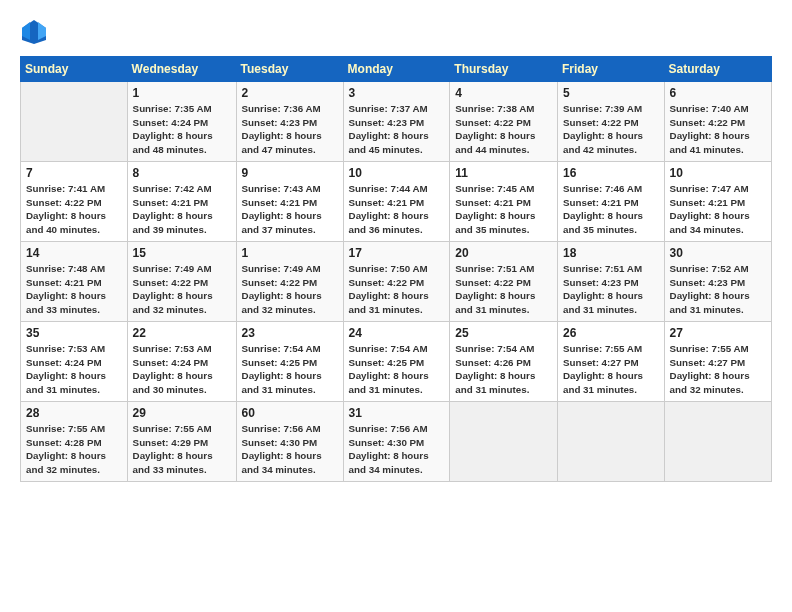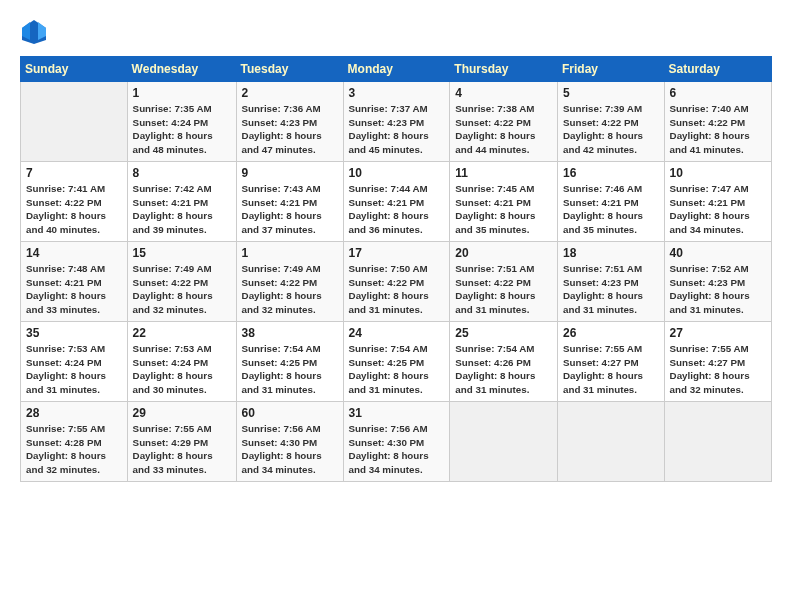--- a/index.html
+++ b/index.html
@@ -208,35 +208,35 @@
           </td>
           <td>
             <span class="day-num">20</span>
             <div class="day-info">Sunrise: 7:51 AM<br>Sunset: 4:22 PM<br>Daylight: 8 hours<br>and 31 minutes.</div>
           </td>
           <td>
             <span class="day-num">18</span>
             <div class="day-info">Sunrise: 7:51 AM<br>Sunset: 4:23 PM<br>Daylight: 8 hours<br>and 31 minutes.</div>
           </td>
           <td>
-            <span class="day-num">40</span>
+            <span class="day-num">30</span>
             <div class="day-info">Sunrise: 7:52 AM<br>Sunset: 4:23 PM<br>Daylight: 8 hours<br>and 31 minutes.</div>
           </td>
         </tr>
         <tr>
           <td>
             <span class="day-num">35</span>
             <div class="day-info">Sunrise: 7:53 AM<br>Sunset: 4:24 PM<br>Daylight: 8 hours<br>and 31 minutes.</div>
           </td>
           <td>
             <span class="day-num">22</span>
             <div class="day-info">Sunrise: 7:53 AM<br>Sunset: 4:24 PM<br>Daylight: 8 hours<br>and 30 minutes.</div>
           </td>
           <td>
-            <span class="day-num">38</span>
+            <span class="day-num">23</span>
             <div class="day-info">Sunrise: 7:54 AM<br>Sunset: 4:25 PM<br>Daylight: 8 hours<br>and 31 minutes.</div>
           </td>
           <td>
             <span class="day-num">24</span>
             <div class="day-info">Sunrise: 7:54 AM<br>Sunset: 4:25 PM<br>Daylight: 8 hours<br>and 31 minutes.</div>
           </td>
           <td>
             <span class="day-num">25</span>
             <div class="day-info">Sunrise: 7:54 AM<br>Sunset: 4:26 PM<br>Daylight: 8 hours<br>and 31 minutes.</div>
           </td>

